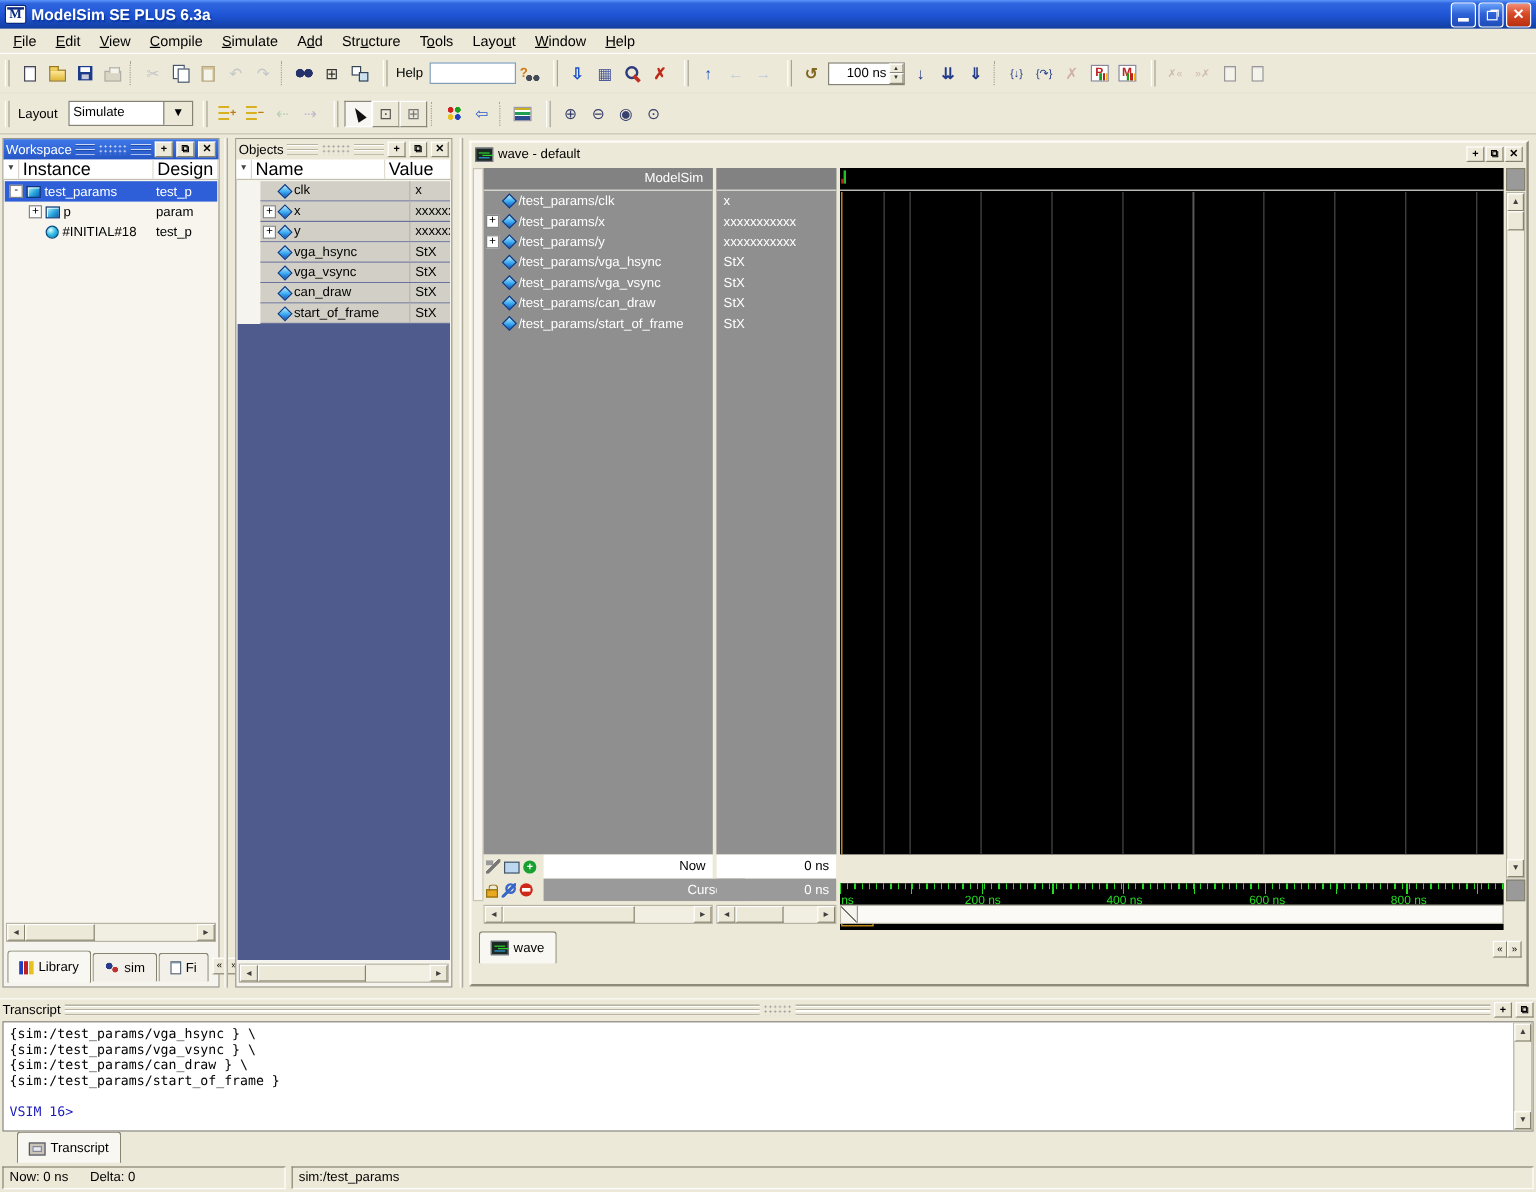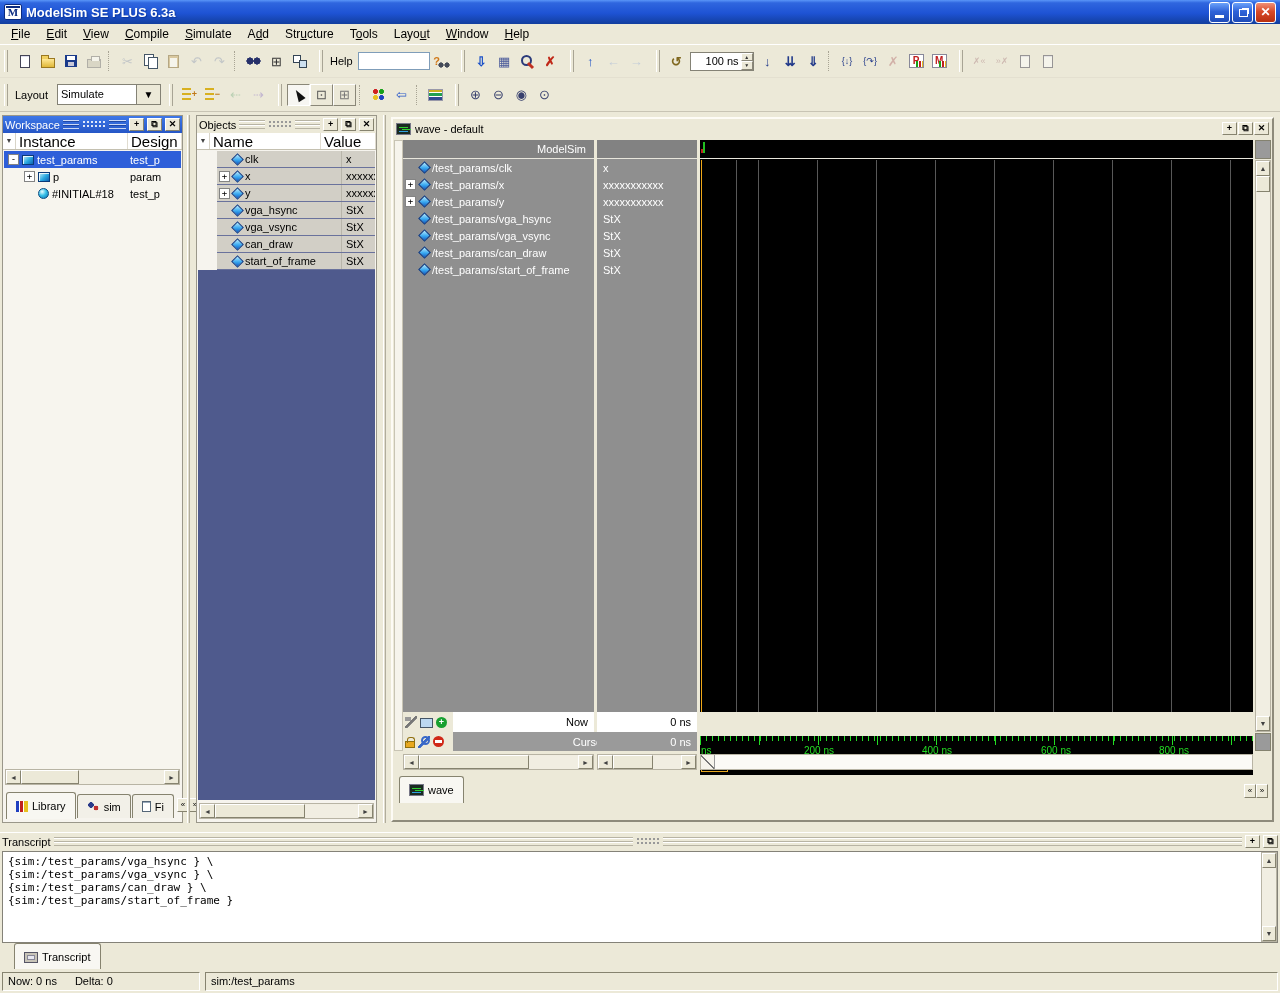--- a/index.html
+++ b/index.html
@@ -693,35 +693,36 @@
     <span class="hdr-btn">+</span>
     <span class="hdr-btn">⧉</span>
   </div>
   <div id="t-body">
     <div id="t-lines">
         <div class="t-line">{sim:/test_params/vga_hsync } \</div>
         <div class="t-line">{sim:/test_params/vga_vsync } \</div>
         <div class="t-line">{sim:/test_params/can_draw } \</div>
         <div class="t-line">{sim:/test_params/start_of_frame }</div>
       </div>
+    <div class="t-prompt">VSIM 16&gt;</div>
   </div>
   <div class="sbv" id="t-scroll">
     <div class="sb-btn">▲</div>
     <div style="flex:1"></div>
     <div class="sb-btn">▼</div>
   </div>
   <div class="tabbar" style="left:14px;top:112px;">
     <div class="tab active">
       <span class="ic ic-term"></span>
       <span>Transcript</span>
     </div>
   </div>
 </div>
 
 <div id="statusbar">
-  <div class="sb-box" style="width:198px;gap:18px;">
+  <div class="sb-box" style="width:236px;gap:18px;">
     <span>Now: 0 ns</span>
     <span>Delta: 0</span>
   </div>
   <div class="sb-box" style="flex:1;">
     <span>sim:/test_params</span>
   </div>
 </div>
 
 </body></html>

